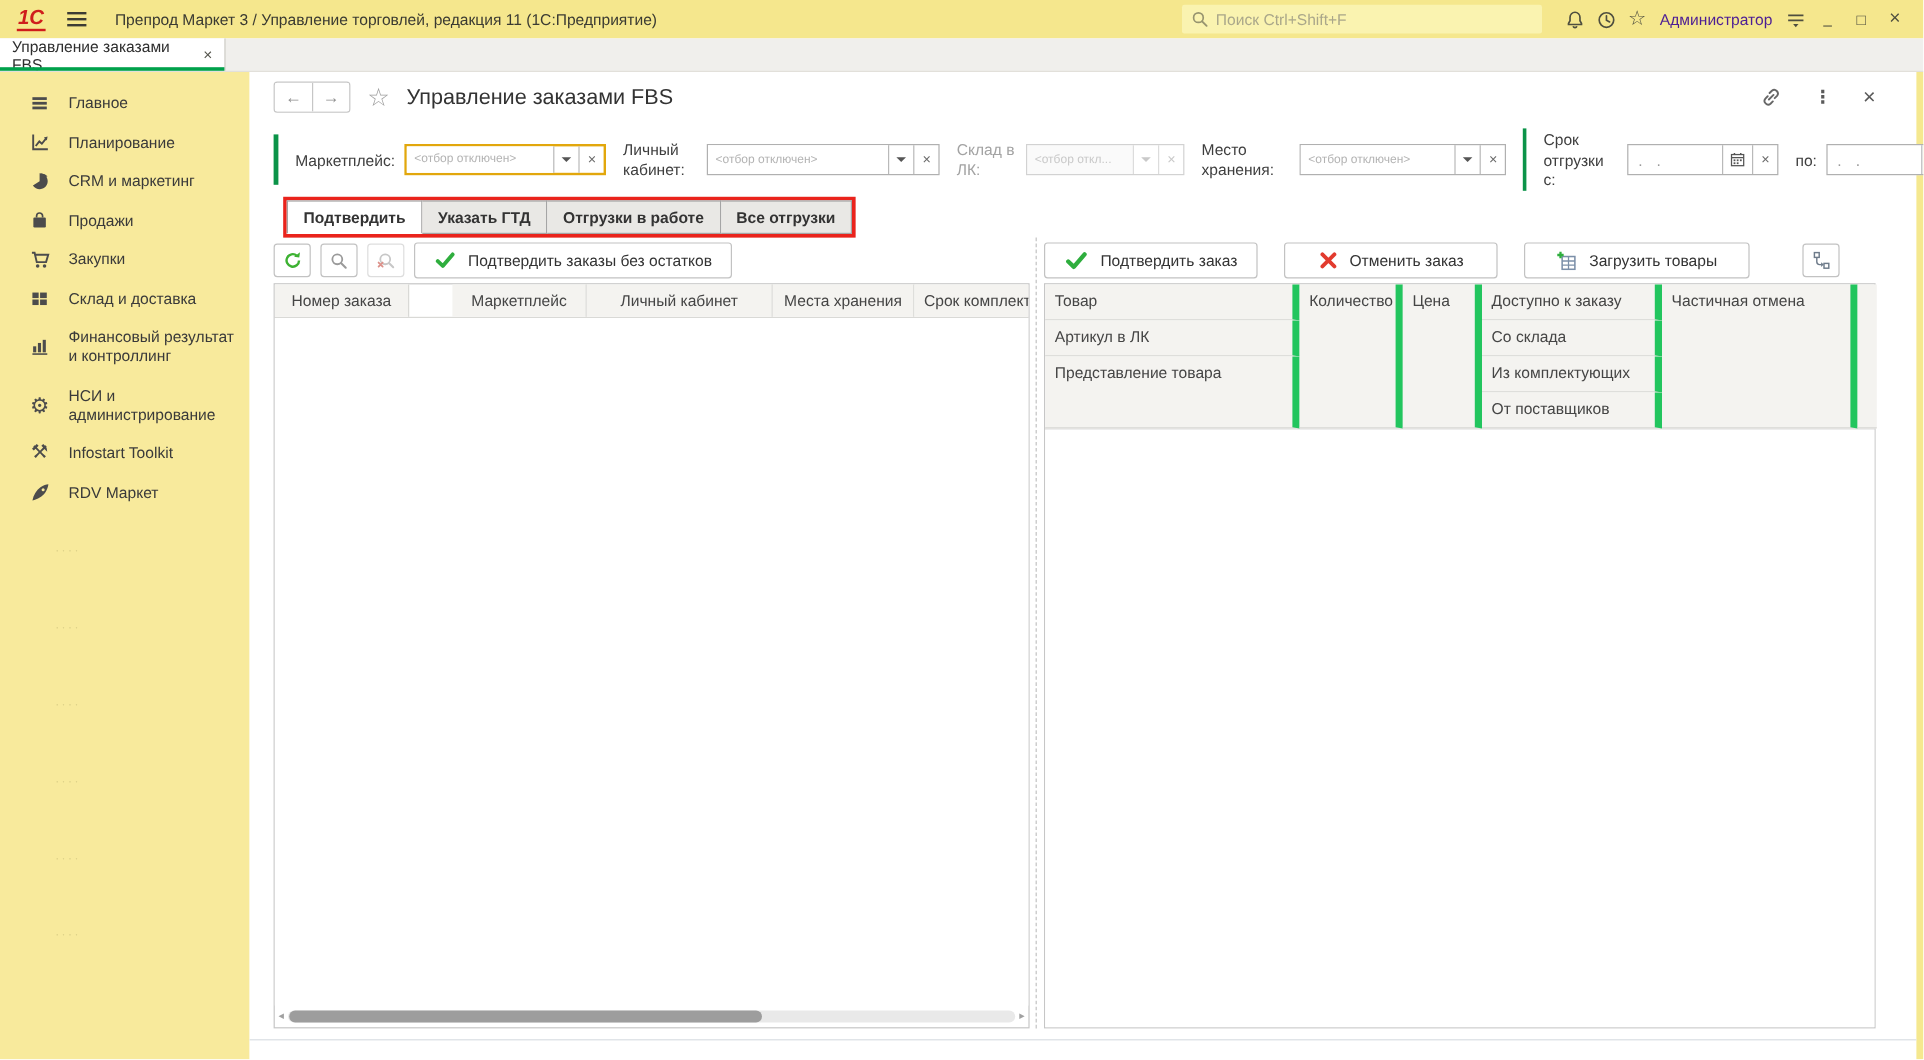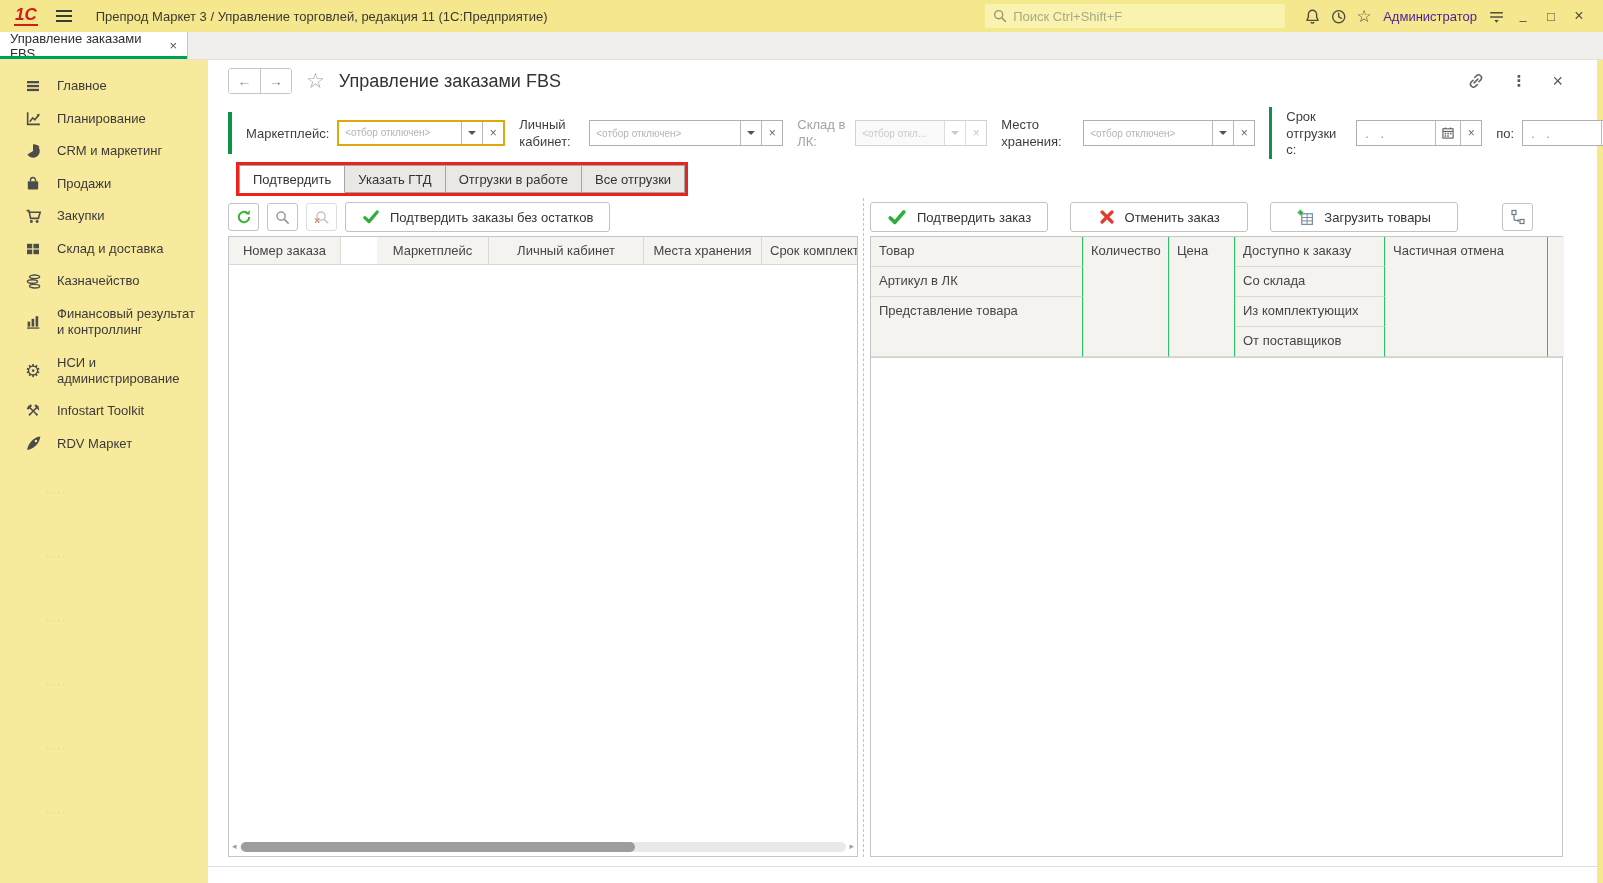--- a/index.html
+++ b/index.html
@@ -64,21 +64,21 @@
   .combo input::placeholder { color:#b3b3b3; }
   .combo .seg { width:21px; border-left:1px solid #b9b9b9; display:flex; align-items:center; justify-content:center; cursor:pointer; color:#6b6b6b; font-size:12px; }
   .caret { width:0; height:0; border:4px solid transparent; border-top-color:#555; margin-top:4px; }
   .combo.disabled { border-color:#d2d2d2; }
   .combo.disabled input::placeholder { color:#c9c9c9; }
   .combo.disabled .seg { color:#c9c9c9; border-left-color:#dcdcdc; }
   .combo.disabled .caret { border-top-color:#c9c9c9; }
   .dateval { font-size:13px; color:#9a9a9a; display:flex; align-items:center; padding:0 8px; width:78px; letter-spacing:4px; }
 
   
-  .cmdtabs-row { height:38px; flex:none; display:flex; align-items:center; padding-left:8px; }
+  .cmdtabs-row { height:38px; flex:none; display:flex; align-items:flex-end; padding-left:8px;font-weight:bold; }
   .cmdtabs { display:inline-flex; border:3px solid #ea231c; background:#e9e8e5; }
   .ctab { padding:6px 13px 5px; font-size:13px; color:#333; background:#e9e8e5; border:1px solid #a5a5a5; border-left:none; white-space:nowrap; cursor:pointer; }
   .ctab:first-child { border-left:1px solid #a5a5a5; }
   .ctab.active { background:#fff; border-bottom-color:#fff; }
 
   
   .panels { flex:1; display:flex; margin:0 0 26px; min-height:0; }
   .panel-left { width:630px; flex:none; display:flex; flex-direction:column; min-height:0;text-align:center; }
   .splitter { width:12px; flex:none; position:relative; }
   .splitter::after { content:""; position:absolute; top:0; bottom:0; left:5px; border-left:1px dashed #c2c2c2; }
@@ -94,21 +94,21 @@
   .tablebox { flex:1; border:1px solid #c6c6c6; display:flex; flex-direction:column; min-height:0; background:#fff; }
   .lt-header { display:flex; flex:none; border-bottom:1px solid #d9d9d6; }
   .lth { background:#f4f3f0; border-right:1px solid #d9d9d6; padding:6px 8px; font-size:13px; color:#454545; white-space:nowrap; overflow:hidden; }
   .lt-body,.rt-body { flex:1; background:#fff; }
   .hscroll { height:17px; flex:none; display:flex; align-items:center; gap:3px; padding:0 3px; margin-bottom:1px; }
   .hs-arrow { color:#a0a0a0; font-size:9px; line-height:1; cursor:pointer; }
   .hs-track { flex:1; height:10px; background:#e9e9e9; border-radius:6px; position:relative; }
   .hs-thumb { position:absolute; left:1px; top:0; height:10px; width:65%; background:#9d9d9d; border-radius:6px; cursor:grab; }
 
   .rt-header { display:grid; grid-template-columns:212px 86px 66px 150px 1fr 14px; grid-auto-rows:30px; flex:none; border-bottom:1px solid #d0d0cd; }
-  .rth { background:#f4f3f0; border-right:1px solid #22c55e; border-bottom:1px solid #d9d9d6; padding:6px 8px; font-size:13px; color:#454545; white-space:nowrap; overflow:hidden; }
+  .rth { background:#f4f3f0; border-right:6px solid #22c55e; border-bottom:1px solid #d9d9d6; padding:6px 8px; font-size:13px; color:#454545; white-space:nowrap; overflow:hidden; }
   .c-prod { grid-column:1; grid-row:1; } .c-art { grid-column:1; grid-row:2; } .c-pres { grid-column:1; grid-row:3 / span 2; }
   .c-qty { grid-column:2; grid-row:1 / span 4; } .c-price { grid-column:3; grid-row:1 / span 4; }
   .c-av { grid-column:4; grid-row:1; } .c-st { grid-column:4; grid-row:2; } .c-cmp { grid-column:4; grid-row:3; } .c-sup { grid-column:4; grid-row:4; }
   .c-part { grid-column:5; grid-row:1 / span 4; } .c-fill { grid-column:6; grid-row:1 / span 4; }
 </style>
 </head>
 <body>
 
 <div class="app">
 
@@ -227,30 +227,20 @@
               <rect x="2" y="2.8" width="5.2" height="4.6"></rect>
               <rect x="8.4" y="2.8" width="5.6" height="4.6"></rect>
               <rect x="2" y="8.6" width="5.2" height="4.6"></rect>
               <rect x="8.4" y="8.6" width="5.6" height="4.6"></rect>
             </svg>
           </span>
         <span>Склад и доставка</span>
       </div>
       <div class="side-item">
         <span class="si-ico">
-            <svg width="17" height="17" viewBox="0 0 16 16">
-              <ellipse cx="9" cy="3.6" rx="4.8" ry="1.7" fill="none" stroke="#4c4c4c" stroke-width="1.3"></ellipse>
-              <ellipse cx="7" cy="8" rx="4.8" ry="1.7" fill="none" stroke="#4c4c4c" stroke-width="1.3"></ellipse>
-              <ellipse cx="9" cy="12.4" rx="4.8" ry="1.7" fill="none" stroke="#4c4c4c" stroke-width="1.3"></ellipse>
-            </svg>
-          </span>
-        <span>Казначейство</span>
-      </div>
-      <div class="side-item">
-        <span class="si-ico">
             <svg width="16" height="16" viewBox="0 0 16 16" fill="#4c4c4c">
               <rect x="2.6" y="7.6" width="2.6" height="5"></rect>
               <rect x="6.6" y="4.8" width="2.6" height="7.8"></rect>
               <rect x="10.6" y="2.2" width="2.6" height="10.4"></rect>
               <rect x="2" y="13.4" width="12.4" height="1.3"></rect>
             </svg>
           </span>
         <span style="max-width:150px;">Финансовый результат и контроллинг</span>
       </div>
       <div class="side-item">

